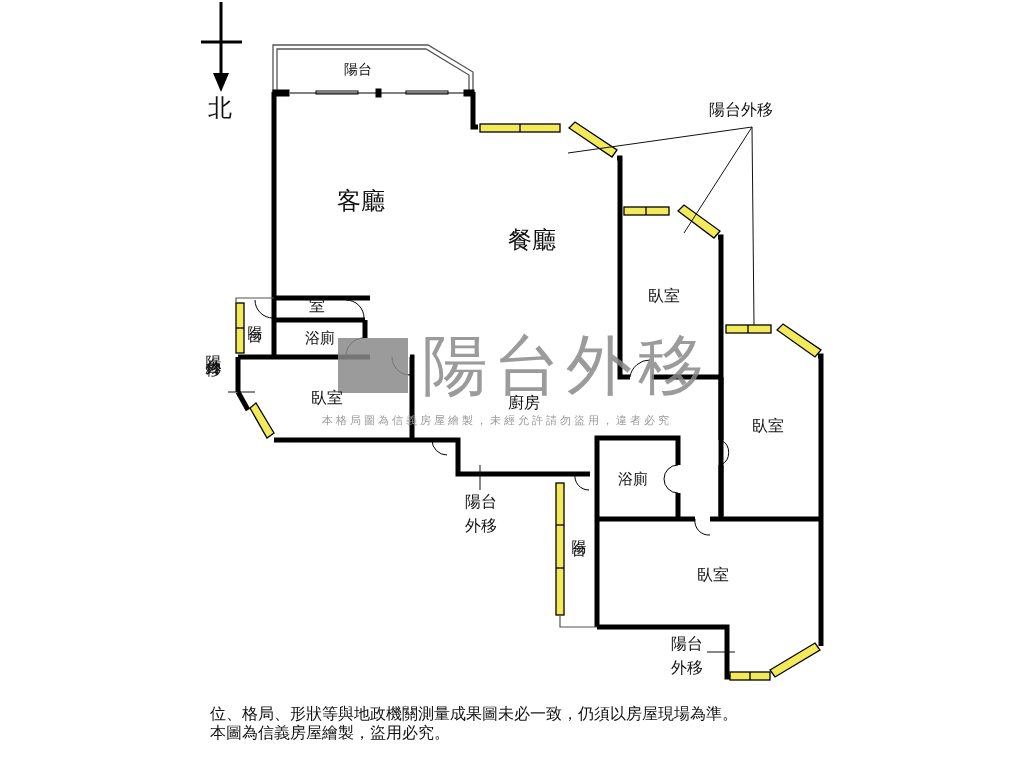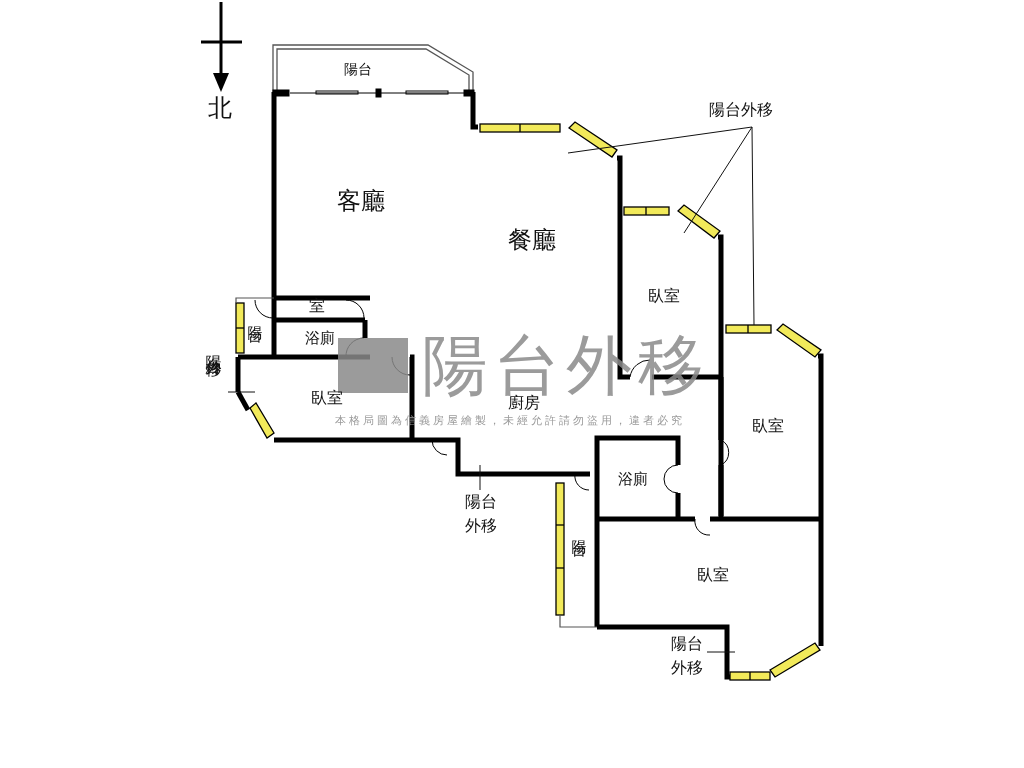--- a/index.html
+++ b/index.html
@@ -8,21 +8,21 @@
     #plan { position: absolute; left: 0; top: 0; width: 1024px; height: 768px; }
     .lbl { position: absolute; white-space: nowrap; line-height: 1; color: #111; text-align: center; }
     .big { font-size: 24px; }
     .mid { font-size: 16px; }
     .sm  { font-size: 15px; }
     .xs  { font-size: 14px; }
     .vert { writing-mode: vertical-rl; text-orientation: upright; letter-spacing: 2px; }
     .wm-brand { position: absolute; left: 422px; top: 333px; font-size: 66px; color: #8a8a8a;
                 opacity: .85; letter-spacing: 6px; line-height: 1; }
     .wm-logo { position: absolute; left: 338px; top: 338px; width: 70px; height: 55px; background: #8a8a8a; opacity: .85; }
-    .wm-line { position: absolute; left: 335px; top: 413px; font-size: 11px; color: #9a9a9a; letter-spacing: 3px; }
+    .wm-line { position: absolute; left: 322px; top: 413px; font-size: 11px; color: #9a9a9a; letter-spacing: 3px; }
     .footer { position: absolute; left: 210px; top: 704px; font-size: 16px; line-height: 19px; color: #111; }
   </style>
 </head>
 <body>
 
 <svg id="plan" viewBox="0 0 1024 768" xmlns="http://www.w3.org/2000/svg">
 
   <g stroke="#000" stroke-width="3" fill="#000">
     <line x1="221" y1="2" x2="221" y2="78"></line>
     <line x1="201" y1="42" x2="242" y2="42"></line>
@@ -147,13 +147,15 @@
 <div class="lbl mid" style="left:309px;top:298px;">室</div>
 <div class="lbl sm vert" style="left:247px;top:314px;">陽台</div>
 <div class="lbl sm vert" style="left:571px;top:528px;">陽台</div>
 
 <div class="lbl mid" style="left:709px;top:102px;">陽台外移</div>
 <div class="lbl mid vert" style="left:204px;top:343px;line-height:1.15;">陽台外移</div>
 <div class="lbl mid" style="left:459px;top:490px;width:44px;white-space:normal;line-height:24px;">陽台外移</div>
 <div class="lbl mid" style="left:665px;top:632px;width:44px;white-space:normal;line-height:24px;">陽台外移</div>
 
 <div class="footer">
+  <div>位、格局、形狀等與地政機關測量成果圖未必一致，仍須以房屋現場為準。</div>
+  <div>本圖為信義房屋繪製，盜用必究。</div>
 </div>
 
 </body></html>

